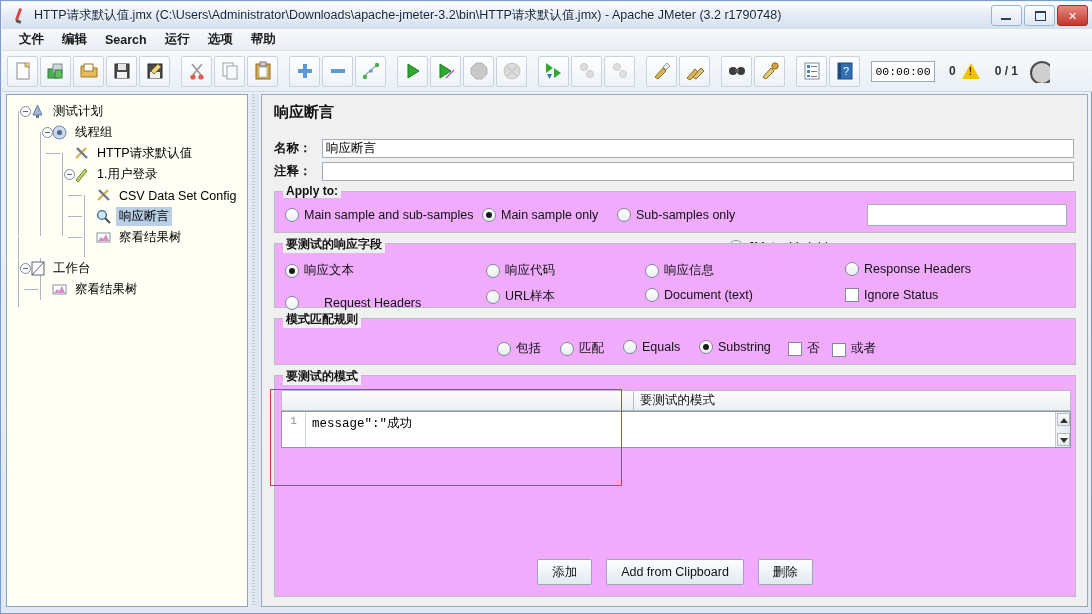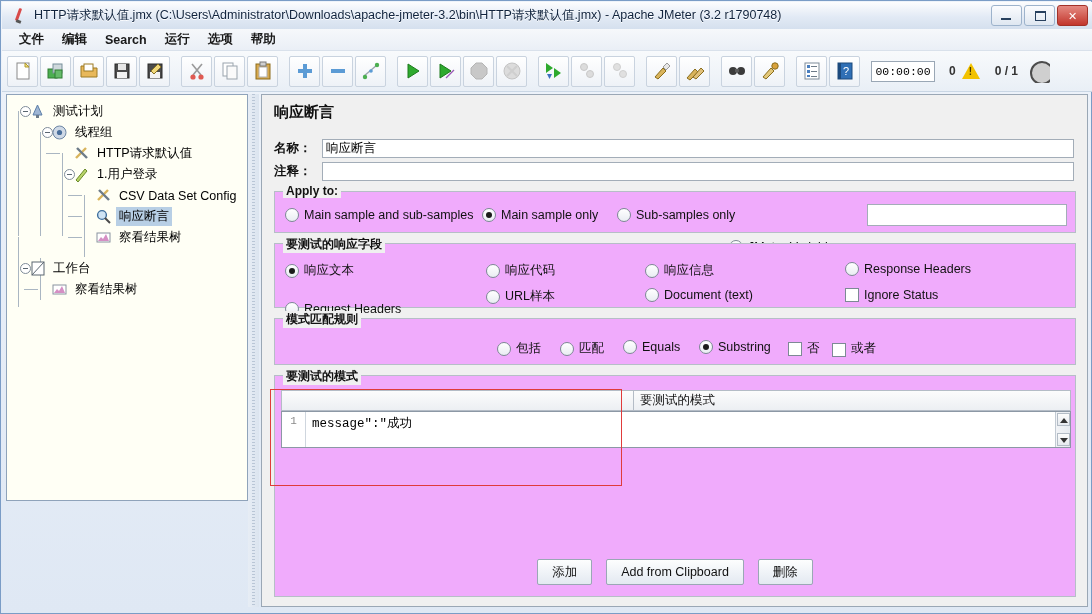--- a/index.html
+++ b/index.html
@@ -92,21 +92,21 @@
   }
   .tb-warn::after{content:"!";position:absolute;left:7px;top:4px;font-size:10px;font-weight:bold;color:#4a3a00;}
   .tb-right-ico{margin-left:10px;width:22px;height:24px;position:relative;flex:none;overflow:hidden;}
   .tb-right-ico .circ{
     position:absolute;left:2px;top:2px;width:20px;height:20px;border-radius:50%;
     border:2px solid #4c4c4c;background:#cfcfcf;
   }
 
   
   .tree-panel{
-    position:absolute;left:5px;top:93px;width:242px;height:407px;
+    position:absolute;left:5px;top:93px;width:242px;height:513px;
     background:#fffff5;border:1px solid #8fa3ba;box-sizing:border-box;
     overflow:hidden;
   }
   .splitter{
     position:absolute;left:247px;top:93px;width:11px;height:513px;
     background:linear-gradient(90deg,#e7edf5,#dbe4ef);
   }
   .splitter .dots{
     position:absolute;left:4px;top:0;width:3px;height:513px;
     background-image:repeating-linear-gradient(#b9c6d6 0 1px,transparent 1px 3px);
@@ -587,21 +587,21 @@
       </div>
       <div class="opt" style="position:absolute;left:370px;top:18px;">
         <span class="radio"></span>
         <span>响应信息</span>
       </div>
       <div class="opt" style="position:absolute;left:570px;top:18px;">
         <span class="radio"></span>
         <span>Response Headers</span>
       </div>
 
-      <div class="opt" style="position:absolute;left:10px;top:58px;">
+      <div class="opt" style="position:absolute;left:10px;top:52px;gap:20px;">
         <span class="radio"></span>
         <span>Request Headers</span>
       </div>
       <div class="opt" style="position:absolute;left:211px;top:44px;">
         <span class="radio"></span>
         <span>URL样本</span>
       </div>
       <div class="opt" style="position:absolute;left:370px;top:44px;">
         <span class="radio"></span>
         <span>Document (text)</span>

